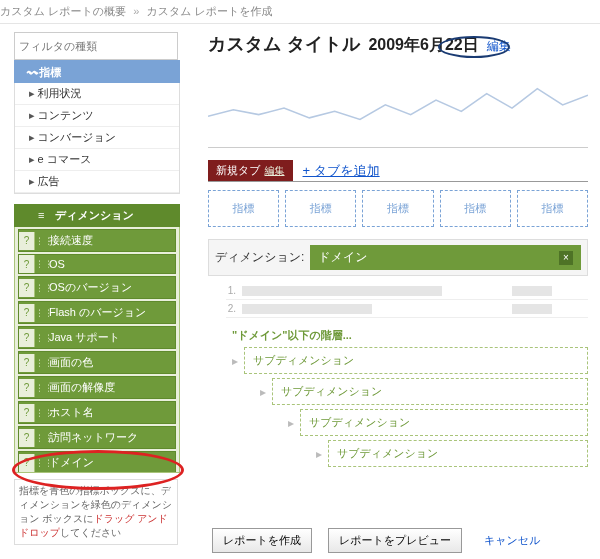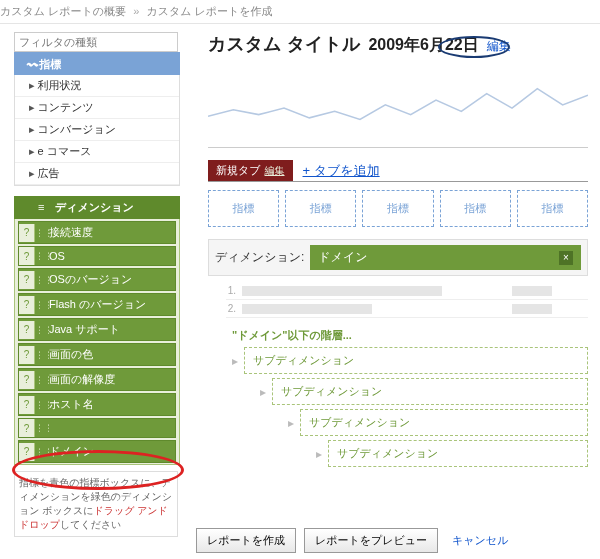--- a/index.html
+++ b/index.html
@@ -1,21 +1,21 @@
 <!DOCTYPE html>
 <html><head>
 <meta charset="utf-8">
 <style>
 *{box-sizing:border-box;margin:0;padding:0;font-family:Arial,"Hiragino Kaku Gothic Pro","Meiryo",sans-serif}
 body{width:600px;height:559px;background:#fff;font-size:11px;color:#333;overflow:hidden;position:relative}
 .crumb{padding:4px 0;font-size:11px;color:#888;border-bottom:1px solid #e5e5e5}
 .crumb .sep{color:#aaa;margin:0 4px}
 .layout{display:flex}
 .side{width:188px;padding:8px 8px 6px 14px}
-.filter{width:164px;height:20px;border:1px solid #ccc;padding:2px 4px;color:#aaa;font-size:11px}
+.filter{width:164px;height:28px;border:1px solid #ccc;padding:2px 4px;color:#aaa;font-size:11px}
 .listview{margin:5px 0 8px 2px;font-size:11px;color:#444}
 .listview input{vertical-align:middle;margin-right:3px}
 .metric-head{background:#7aa3d6;color:#fff;padding:3px 6px;font-weight:bold;font-size:11px;position:relative}
 .metric-head::before{content:"";display:inline-block;margin-right:4px}
 .metric-list{border:1px solid #ddd;border-top:none;background:#fff}
 .metric-list div{padding:3px 6px 3px 14px;font-size:11px;color:#333;border-bottom:1px solid #eee;cursor:pointer}
 .metric-list div::before{content:"▸ ";color:#555}
 .dim-head{margin-top:10px;background:#5f8a2c;color:#fff;padding:4px 24px;font-weight:bold;font-size:11px}
 .dim-head .bars{display:inline-block;width:10px;margin-right:4px;letter-spacing:-1px}
 .dim-scroll{border:1px solid #a9c47a;border-top:none;height:246px;overflow-y:scroll;background:#e9efdb}
@@ -45,21 +45,21 @@
 .tbl{margin:6px 0 10px 18px}
 .tbl .row{display:flex;border-bottom:1px solid #eee;height:18px;align-items:center}
 .tbl .n{width:16px;font-size:10px;color:#aaa;text-align:right;padding-right:6px}
 .tbl .bar{height:10px;background:#e5e5e5}
 .sub-head{color:#6f9a3a;font-size:11px;font-weight:bold;margin:6px 0 4px 24px}
 .sub-list{margin-left:18px}
 .sub-item{display:flex;align-items:center;margin:4px 0}
 .sub-item .arrow{width:18px;color:#bbb;font-size:12px;text-align:center}
 .sub-box{flex:1;border:1px dashed #a9c47a;color:#6f9a3a;padding:5px 8px;font-size:11px}
 .sub-item.i1{margin-left:0}.sub-item.i2{margin-left:28px}.sub-item.i3{margin-left:56px}.sub-item.i4{margin-left:84px}
-.btns{position:absolute;bottom:6px;left:196px;display:flex;gap:8px;align-items:center}
+.btns{position:absolute;bottom:6px;left:212px;display:flex;gap:16px;align-items:center}
 .btn{border:1px solid #999;background:linear-gradient(#fff,#e8e8e8);padding:4px 10px;font-size:11px;cursor:pointer}
 .cancel{color:#1155cc;font-size:11px;cursor:pointer;margin-left:6px}
 .ring-blue{position:absolute;border:2px solid #1a3b73;border-radius:50%;pointer-events:none}
 .ring-red{position:absolute;border:3px solid #d22;border-radius:50%;pointer-events:none}
 </style>
 </head>
 <body>
 
 <div class="crumb">
   <span>カスタム レポートの概要</span>
@@ -124,20 +124,21 @@
           <span class="lbl">画面の解像度</span>
         </div>
       <div class="dim-row">
           <span class="q">?</span>
           <span class="grip">⋮⋮</span>
           <span class="lbl">ホスト名</span>
         </div>
       <div class="dim-row">
           <span class="q">?</span>
           <span class="grip">⋮⋮</span>
+          <span class="lbl">訪問ネットワーク</span>
         </div>
       <div class="dim-row">
           <span class="q">?</span>
           <span class="grip">⋮⋮</span>
           <span class="lbl">ドメイン</span>
         </div>
     </div>
 
     <div class="hint">
       <span>指標を青色の指標ボックスに、ディメンションを緑色のディメンション ボックスに</span><span class="r">ドラッグ アンド ドロップ</span><span>してください</span>

